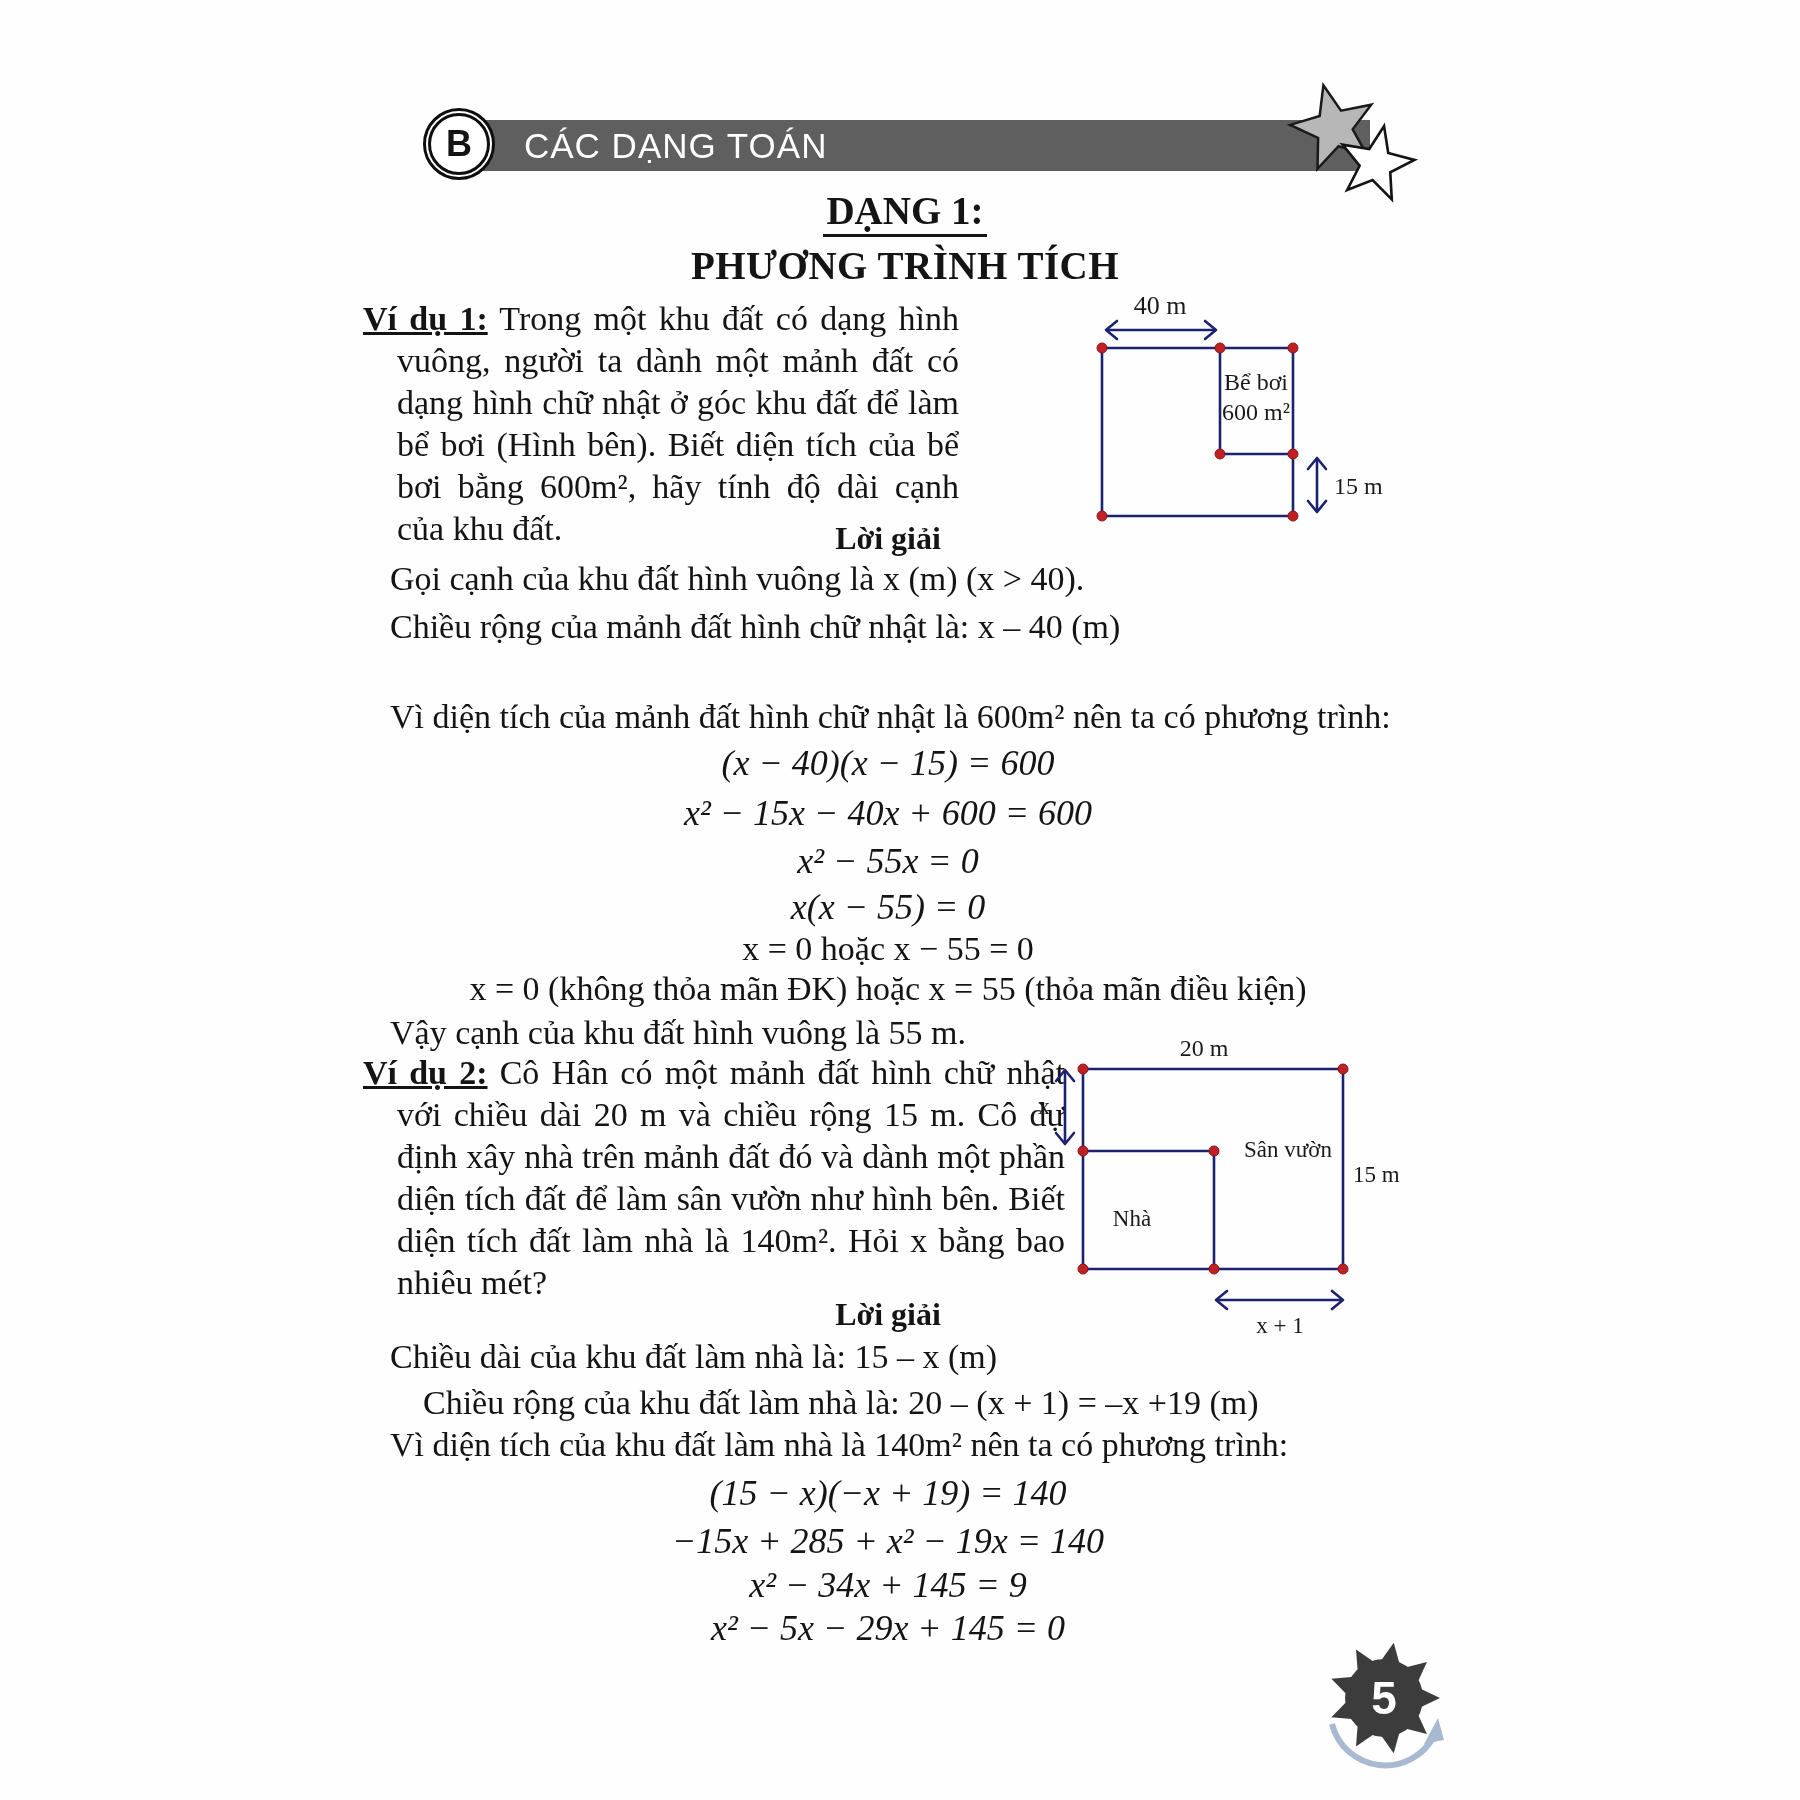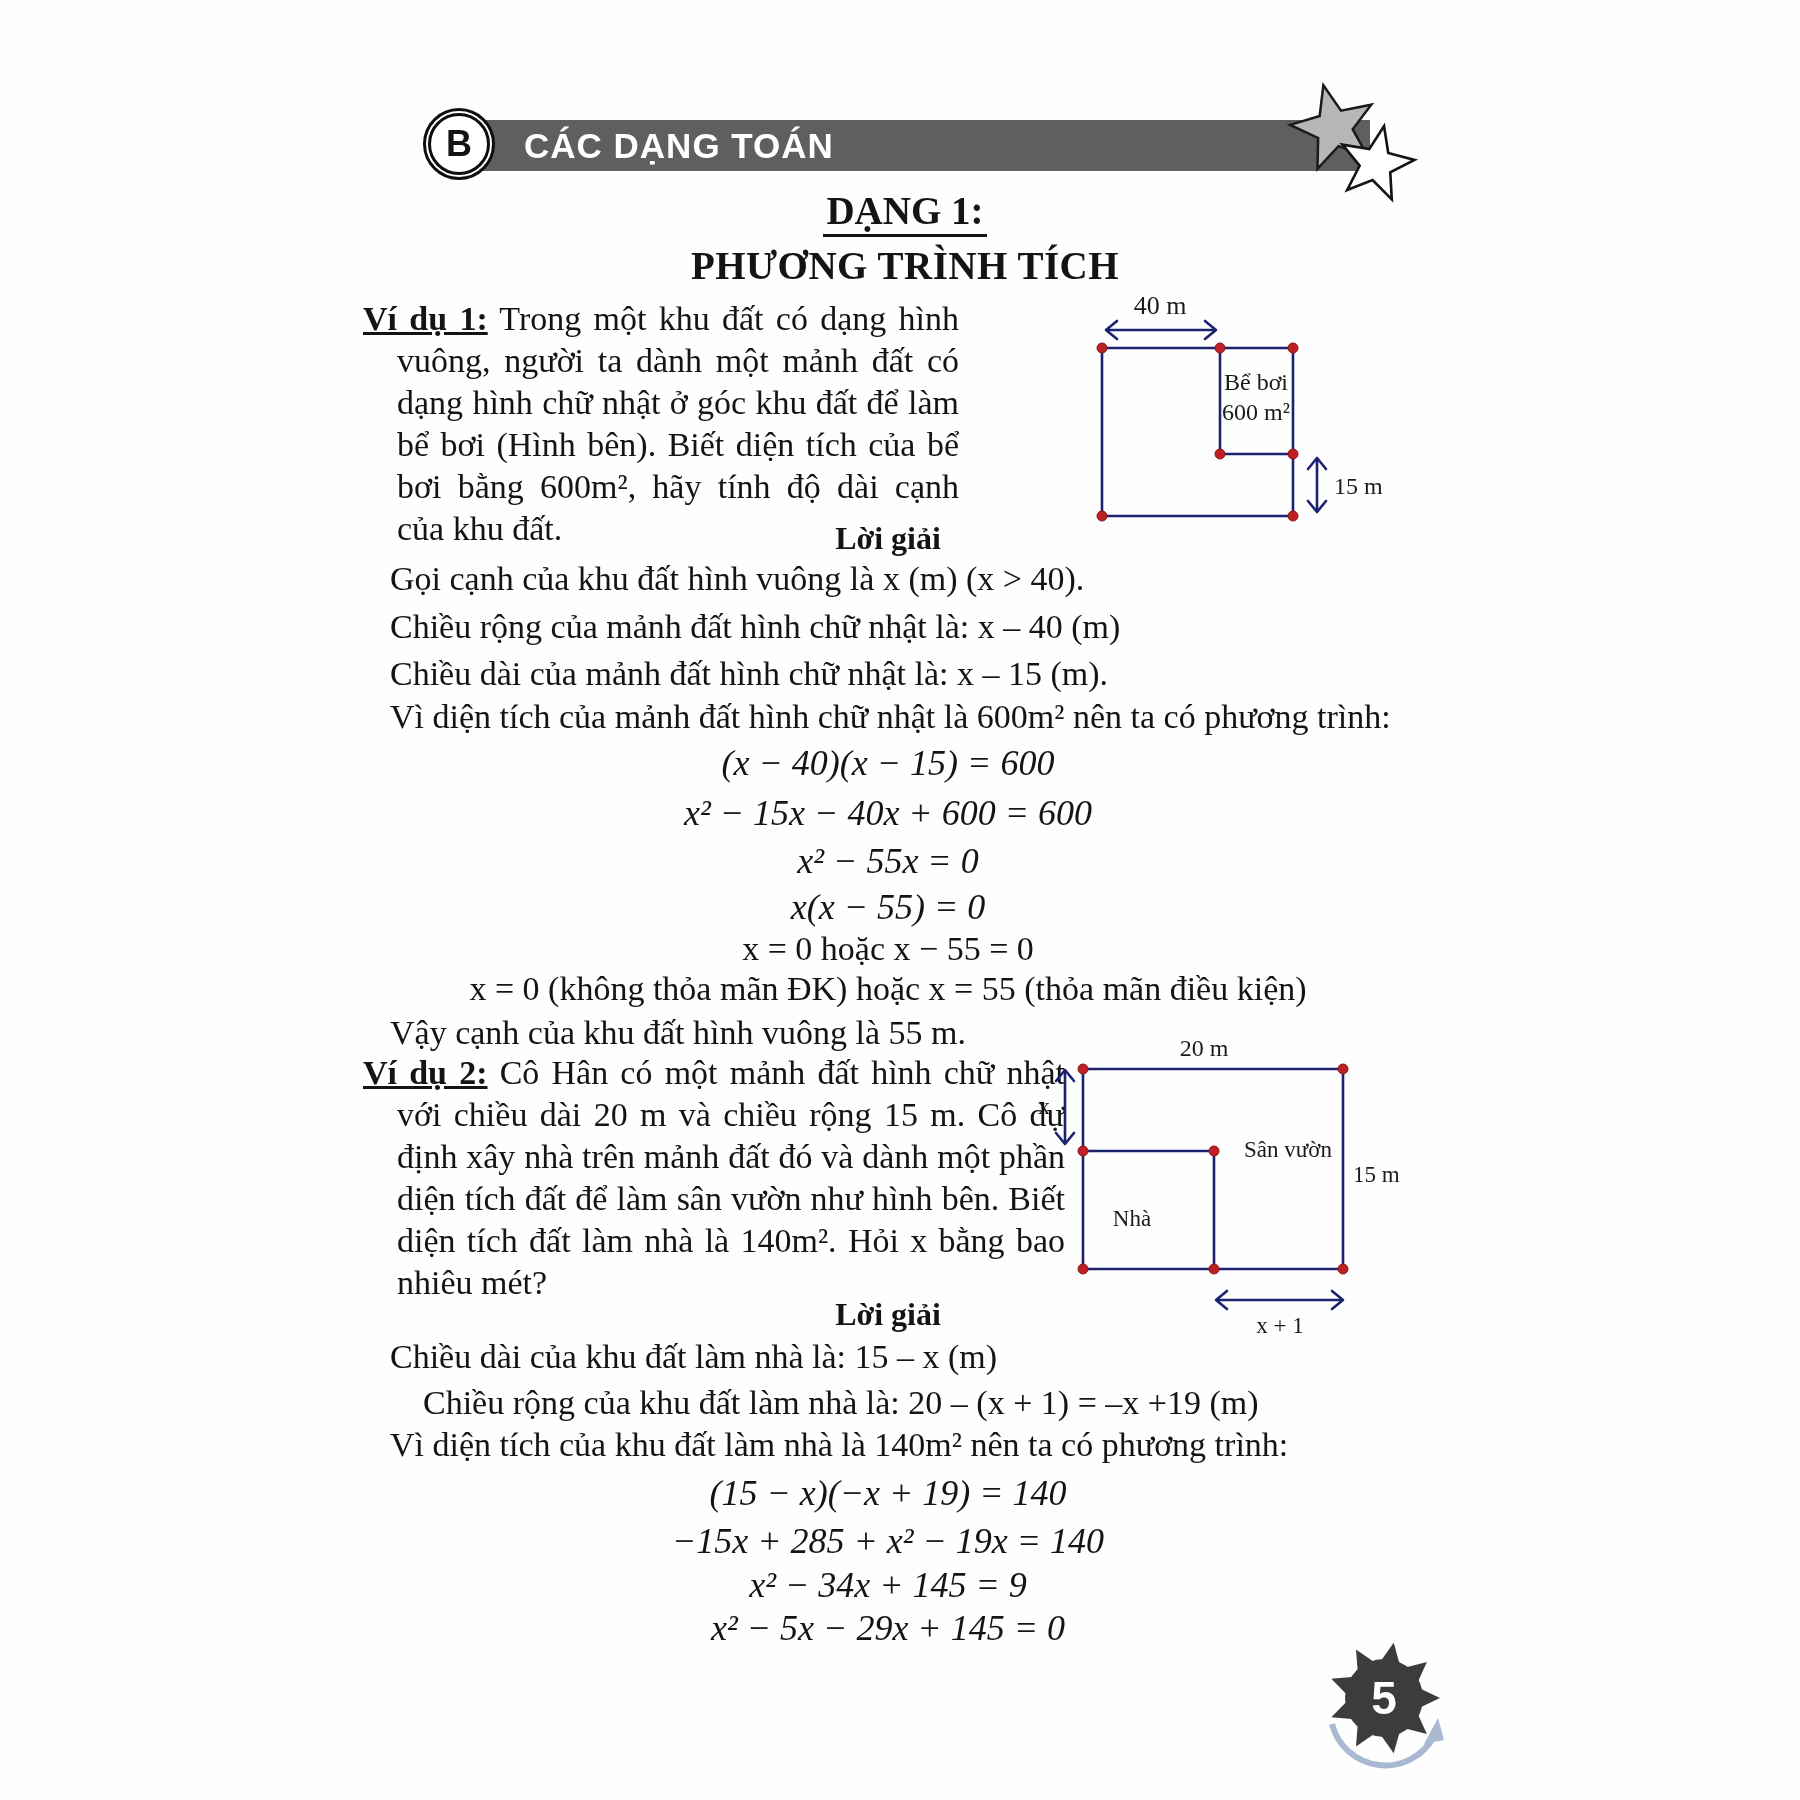--- a/index.html
+++ b/index.html
@@ -7,21 +7,21 @@
         font-family:"Liberation Serif","DejaVu Serif",serif;color:#141414;overflow:hidden;}
 
   
   .header{position:absolute;top:52px;left:0;width:1398px;text-align:right;}
   .header span{font-family:"Liberation Sans","DejaVu Sans",sans-serif;font-style:italic;
                font-weight:bold;font-size:33px;border-bottom:3px solid #141414;padding-bottom:1px;}
 
   
   .banner{position:absolute;left:452px;top:120px;width:918px;height:51px;background:#5f5f5f;z-index:1;}
   .banner-text{position:absolute;left:72px;top:0;line-height:51px;color:#ffffff;
-               font-family:"Liberation Sans","DejaVu Sans",sans-serif;font-weight:bold;
+               font-family:"Liberation Sans","DejaVu Sans",sans-serif;font-weight:normal;
                font-size:35px;letter-spacing:1px;}
   .badge{position:absolute;left:423px;top:108px;width:66px;height:66px;border:3px solid #0e0e0e;
          border-radius:50%;background:#ffffff;z-index:3;display:flex;align-items:center;justify-content:center;}
   .badge::before{content:"";position:absolute;inset:2px;border:3px solid #0e0e0e;border-radius:50%;}
   .badge span{font-family:"Liberation Sans","DejaVu Sans",sans-serif;font-weight:bold;font-size:36px;}
   .stars{position:absolute;left:1272px;top:78px;z-index:2;}
 
   
   .kicker{position:absolute;top:188px;left:0;width:1810px;text-align:center;
           font-size:39px;font-weight:bold;}
@@ -102,21 +102,20 @@
     <circle cx="213" cy="226" r="5" class="fig-dot"></circle>
     <text x="80" y="24" text-anchor="middle" font-size="26" class="fig-text">40 m</text>
     <text x="176" y="100" text-anchor="middle" font-size="24" class="fig-text">Bể bơi</text>
     <text x="176" y="130" text-anchor="middle" font-size="24" class="fig-text">600 m²</text>
     <text x="254" y="204" text-anchor="start" font-size="24" class="fig-text">15 m</text>
   </svg>
 
   <div class="loigiai" style="top:520px;">Lời giải</div>
   <div class="step" style="top:560px;">Gọi cạnh của khu đất hình vuông là x (m) (x &gt; 40).</div>
   <div class="step" style="top:608px;">Chiều rộng của mảnh đất hình chữ nhật là: x – 40 (m)</div>
-  <div class="step" style="top:655px;">Chiều dài của mảnh đất hình chữ nhật là: x – 15 (m).</div>
   <div class="step" style="top:698px;">Vì diện tích của mảnh đất hình chữ nhật là 600m² nên ta có phương trình:</div>
   <div class="eq" style="top:742px;">(x − 40)(x − 15) = 600</div>
   <div class="eq" style="top:792px;">x² − 15x − 40x + 600 = 600</div>
   <div class="eq" style="top:840px;text-align:center;">x² − 55x = 0</div>
   <div class="eq" style="top:886px;">x(x − 55) = 0</div>
   <div class="eq eq-plain" style="top:930px;">x = 0 hoặc x − 55 = 0</div>
   <div class="eq eq-plain" style="top:970px;">x = 0 (không thỏa mãn ĐK) hoặc x = 55 (thỏa mãn điều kiện)</div>
   <div class="concl" style="top:1014px;">Vậy cạnh của khu đất hình vuông là 55 m.</div>
 
   <div class="para p2">

